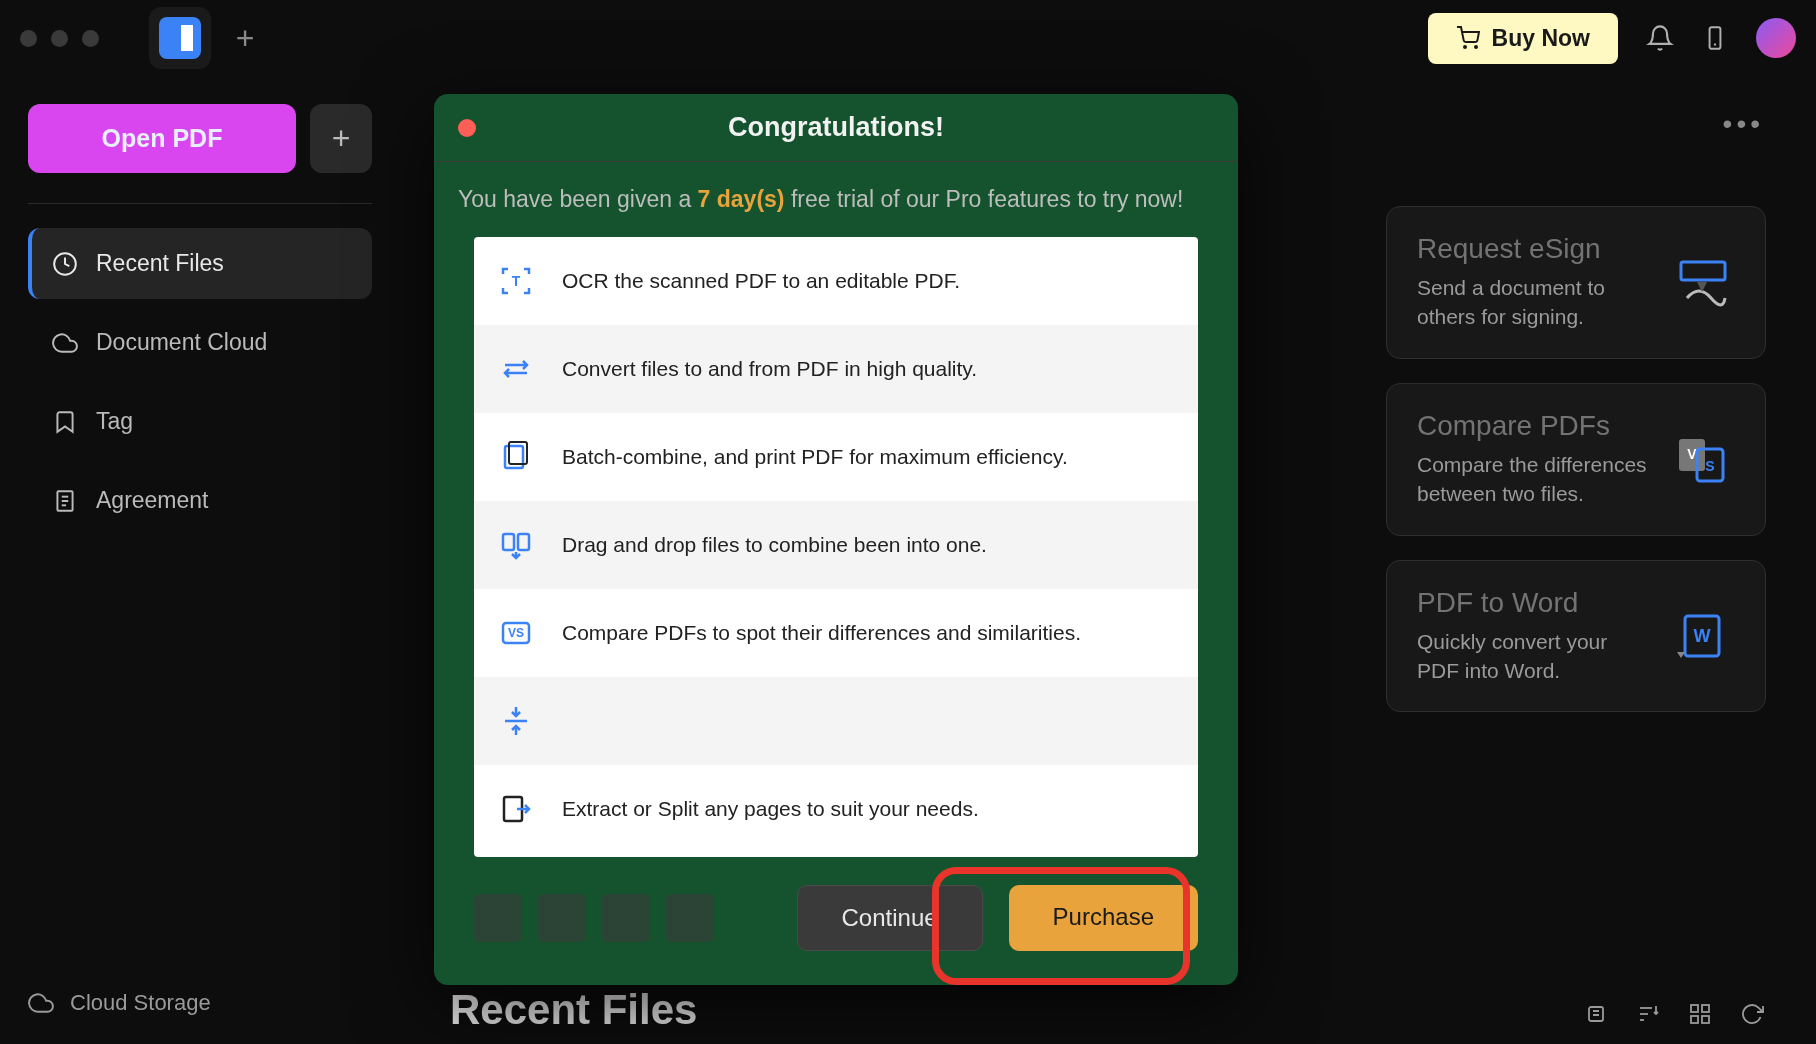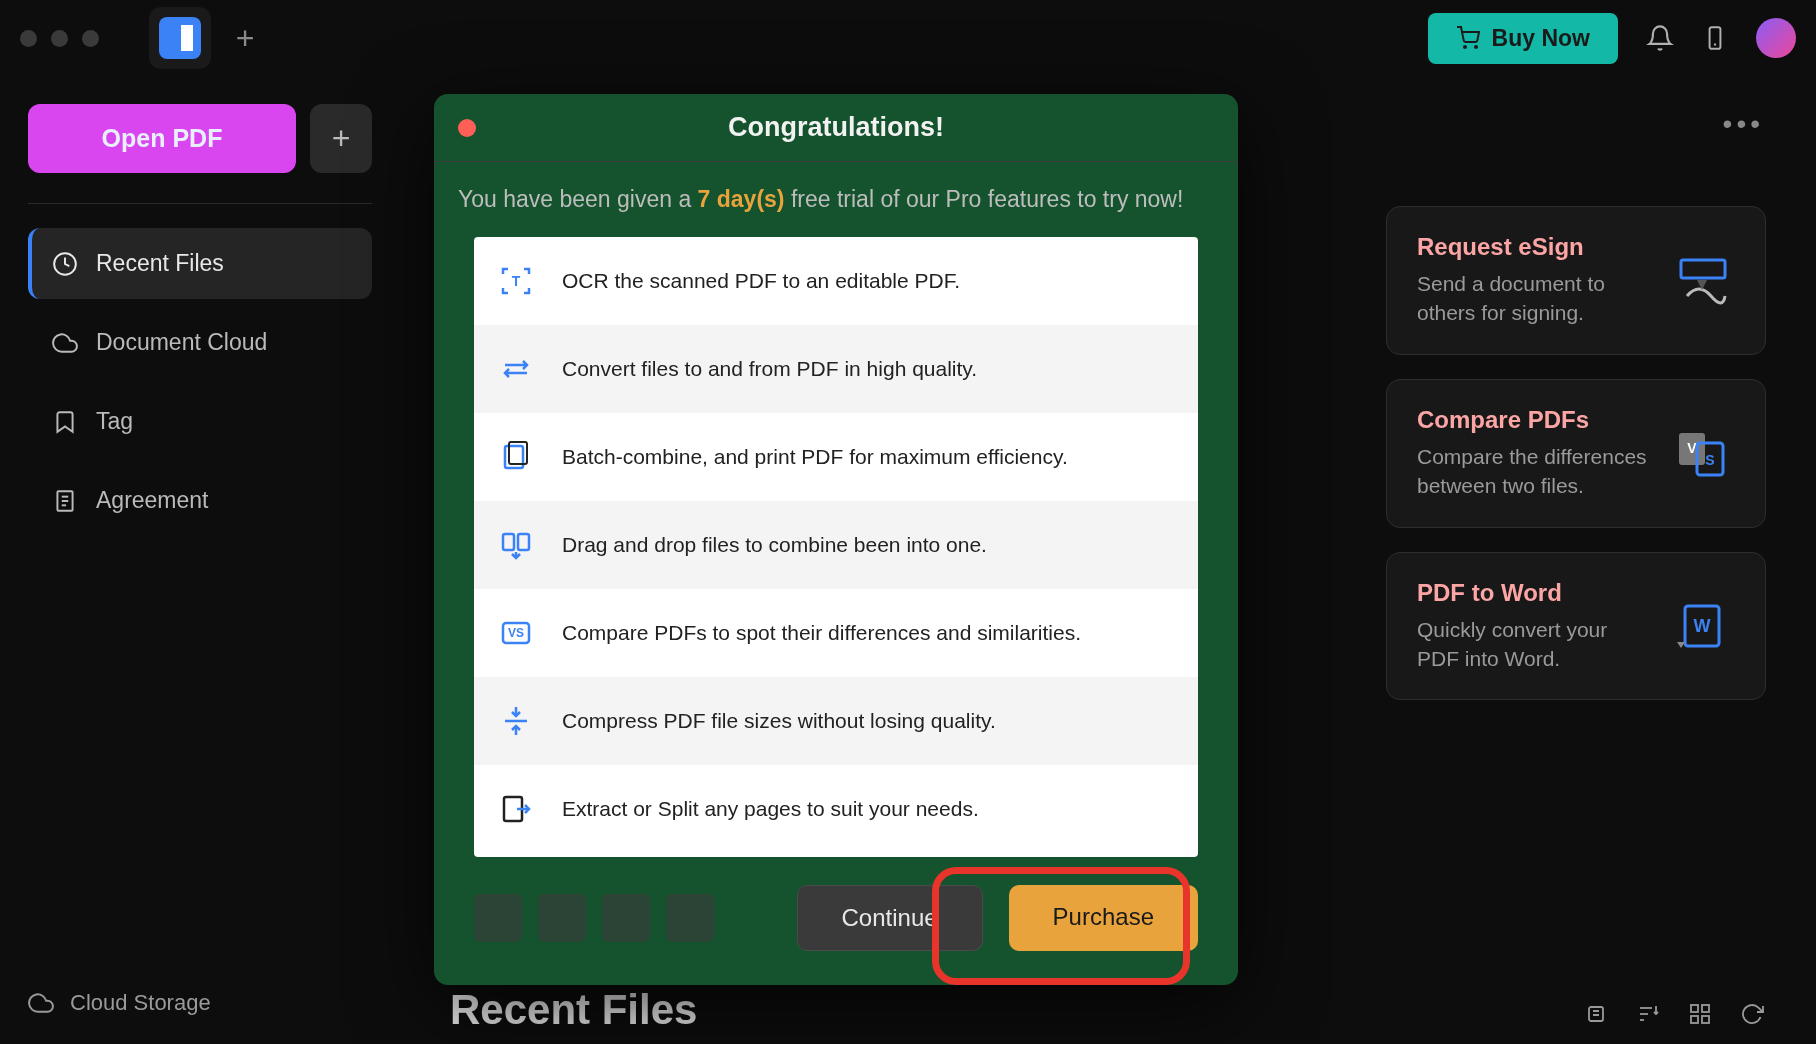--- a/index.html
+++ b/index.html
@@ -45,21 +45,21 @@
 .new-tab {
   width: 48px; height: 48px;
   display: flex; align-items: center; justify-content: center;
   color: #8a8a8a; font-size: 32px; cursor: pointer;
 }
 .titlebar-right {
   margin-left: auto;
   display: flex; align-items: center; gap: 28px;
 }
 .buy-now {
-  background: #14b8a6;
+  background: #fef9c3;
   color: #1a1a1a;
   padding: 12px 28px;
   border-radius: 8px;
   font-size: 23px;
   font-weight: 600;
   display: flex; align-items: center; gap: 12px;
   cursor: pointer;
 }
 .header-icon { color: #b0b0b0; cursor: pointer; }
 .avatar {
@@ -127,21 +127,21 @@
 .cards { display: flex; flex-direction: column; gap: 24px; margin-top: 90px; margin-left: auto; width: 380px; }
 .card {
   background: #181818;
   border: 1px solid #2e2e2e;
   border-radius: 14px;
   padding: 26px 30px;
   display: flex; gap: 20px;
   cursor: pointer;
 }
 .card-text { flex: 1; }
-.card-title { font-size: 24px; font-weight: 700; color: #fca5a5; margin-bottom: 8px; }
+.card-title { font-size: 28px; font-weight: 400; color: #737373; margin-bottom: 8px; }
 .card-desc { font-size: 21px; color: #9a9a9a; line-height: 1.4; }
 .card-icon { width: 68px; display: flex; align-items: center; justify-content: center; }
 .recent-heading { position: absolute; left: 50px; bottom: 10px; font-size: 42px; font-weight: 700; color: #e8e8e8; }
 .bottom-tools {
   position: absolute; bottom: 18px; right: 52px;
   display: flex; gap: 28px; color: #9a9a9a;
 }
 .bottom-tools span { cursor: pointer; }
 
 
@@ -465,21 +465,20 @@
     <div class="feature-row">
       <span class="feature-icon">
           <svg width="34" height="34" viewBox="0 0 34 34">
             <line x1="17" y1="3" x2="17" y2="12" stroke="#3b82f6" stroke-width="2.5"></line>
             <polyline points="13 8 17 12 21 8" fill="none" stroke="#3b82f6" stroke-width="2.5"></polyline>
             <line x1="6" y1="17" x2="28" y2="17" stroke="#3b82f6" stroke-width="2.5"></line>
             <line x1="17" y1="31" x2="17" y2="22" stroke="#3b82f6" stroke-width="2.5"></line>
             <polyline points="13 26 17 22 21 26" fill="none" stroke="#3b82f6" stroke-width="2.5"></polyline>
           </svg>
         </span>
-      <span>Compress PDF file sizes without losing quality.</span>
     </div>
     <div class="feature-row">
       <span class="feature-icon">
           <svg width="34" height="34" viewBox="0 0 34 34">
             <rect x="5" y="5" width="18" height="24" fill="none" stroke="#222" stroke-width="2.5" rx="2"></rect>
             <line x1="18" y1="17" x2="30" y2="17" stroke="#3b82f6" stroke-width="2.5"></line>
             <polyline points="26 13 30 17 26 21" fill="none" stroke="#3b82f6" stroke-width="2.5"></polyline>
           </svg>
         </span>
       <span>Extract or Split any pages to suit your needs.</span>

